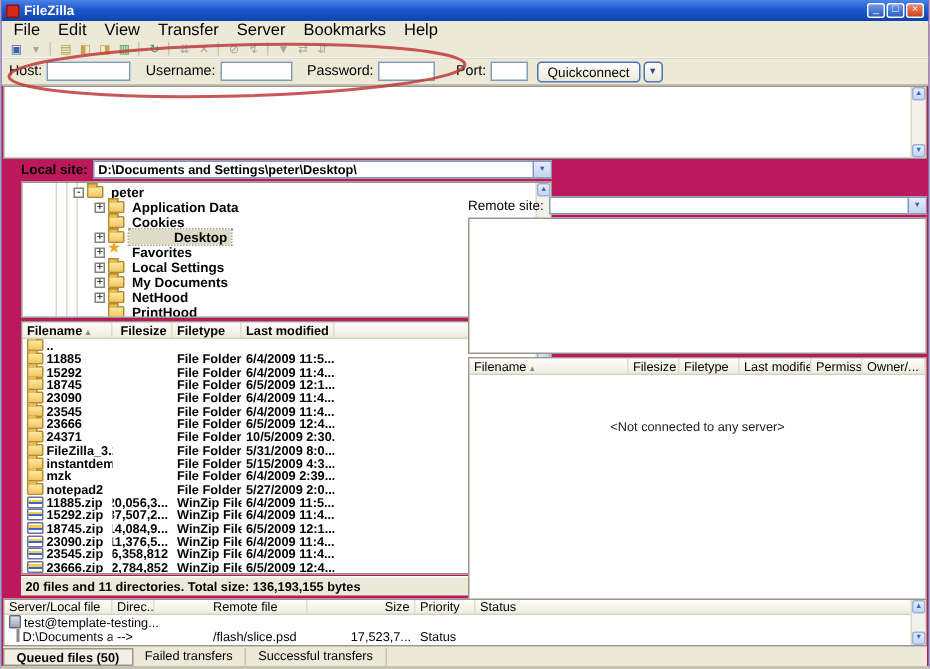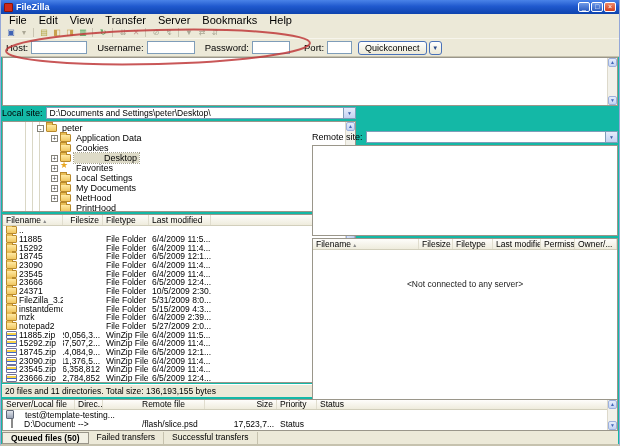--- a/index.html
+++ b/index.html
@@ -1,17 +1,17 @@
 <!DOCTYPE html>
 <html><head>
 <meta charset="utf-8">
 <style>
   html,body{margin:0;padding:0;background:#fff;}
   *{box-sizing:border-box;}
-  .window{position:relative;width:620px;height:446px;background:#14b8a6;
+  .window{position:relative;width:620px;height:446px;background:#be185d;
     font-family:"Liberation Sans",sans-serif;font-size:10px;color:#000;overflow:hidden;
     border-left:1px solid #95a8d8;border-right:1px solid #95a8d8;border-bottom:2px solid #c6c2ae;}
   
   .titlebar{position:absolute;top:0;left:0;right:0;height:14px;display:flex;align-items:center;gap:3px;
     padding:0 3px;background:linear-gradient(180deg,#4a83e8 0%,#2059ce 45%,#0d43ae 100%);}
   .app-icon{width:9px;height:9px;background:#cf2a1b;border:1px solid #8c1408;border-radius:1px;flex:0 0 auto;}
   .title{color:#fff;font-weight:bold;font-size:9px;line-height:14px;flex:1;}
   .winbtns{display:flex;gap:1px;}
   .wbtn{width:12px;height:10px;border:1px solid #fff;border-radius:2px;color:#fff;font-size:7px;
     line-height:8px;text-align:center;background:linear-gradient(180deg,#6f9ae8,#2c5cc0);}
@@ -45,21 +45,21 @@
   .vscroll{position:absolute;top:0;bottom:0;right:0;width:10px;background:#f2f1ea;border-left:1px solid #ddd9cb;}
   .sb-btn{position:absolute;left:0;width:9px;height:9px;background:linear-gradient(180deg,#e7eefb,#c3d3f3);
     border:1px solid #9cb0dd;border-radius:2px;font-size:5px;line-height:7px;text-align:center;color:#4466bb;}
   .sb-up{top:0;} .sb-down{bottom:0;}
   .sb-thumb{position:absolute;left:0;width:9px;background:linear-gradient(90deg,#dbe6fa,#bccef0);
     border:1px solid #9cb0dd;border-radius:2px;}
   
   .log{position:absolute;top:57px;left:1px;right:1px;height:49px;background:#fff;border:1px solid #9a968a;}
   
   .panes{position:absolute;top:106px;left:1px;right:1px;height:292px;}
-  .pane-left{position:absolute;left:0;top:0;width:354px;height:100%;}
+  .pane-left{position:absolute;left:12px;top:0;width:354px;height:100%;font-weight:bold;}
   .pane-right{position:absolute;left:310px;right:0;top:0;height:100%;margin-top:24px;}
   .site-row{position:absolute;top:0;left:0;right:0;height:13px;display:flex;align-items:center;gap:3px;font-size:9px;}
   .combo{flex:1;height:12px;border:1px solid #7f9db9;background:#fff;position:relative;
     font-size:8.5px;line-height:11px;padding:0 14px 0 3px;white-space:nowrap;overflow:hidden;}
   .combo-btn{position:absolute;right:0;top:0;width:12px;height:100%;border-left:1px solid #7f9db9;
     background:linear-gradient(180deg,#e6ecfb,#c4d3f2);font-size:5px;line-height:10px;text-align:center;color:#3a5da8;}
   .tree-panel{position:absolute;top:15px;left:0;right:0;height:91px;background:#fff;border:1px solid #9a968a;overflow:hidden;
     background-image:linear-gradient(#dad7c6,#dad7c6),linear-gradient(#dad7c6,#dad7c6),linear-gradient(#dad7c6,#dad7c6);
     background-size:1px 100%,1px 100%,1px 100%;background-position:22px 0,29px 0,36px 0;background-repeat:no-repeat;}
   .tree-rows{position:absolute;top:1px;left:0;right:10px;}
@@ -90,21 +90,21 @@
   .ficon{flex:0 0 auto;width:11px;height:8px;position:relative;}
   .not-connected{position:absolute;top:40px;left:0;right:0;text-align:center;font-size:8.5px;color:#222;}
   .pane-status{position:absolute;top:278px;left:0;right:0;height:13px;display:flex;align-items:center;
     padding:0 3px;font-size:8.5px;background:#ece9d8;border-top:1px solid #fff;white-space:nowrap;overflow:hidden;}
   
   .queue{position:absolute;top:399px;left:1px;right:1px;height:45px;}
   .q-list{position:absolute;top:0;left:0;right:0;height:32px;background:#fff;border:1px solid #9a968a;overflow:hidden;}
   .qhead{display:flex;height:10px;background:linear-gradient(180deg,#fefdfb,#efecdd);border-bottom:1px solid #d2cfbc;font-size:8.5px;}
   .qh{padding:0 3px;line-height:9px;border-right:1px solid #e0ddce;white-space:nowrap;overflow:hidden;flex:0 0 auto;}
   .qrow{display:flex;height:9px;align-items:center;font-size:8.5px;white-space:nowrap;}
-  .qc{padding:0 3px;overflow:hidden;flex:0 0 auto;display:flex;align-items:center;gap:11px;}
+  .qc{padding:0 3px;overflow:hidden;flex:0 0 auto;display:flex;align-items:center;gap:2px;}
   .qc1{width:72px;} .qc2{width:28px;} .qc3{width:66px;margin-left:36px;} .qc4{width:72px;} .qc5{width:40px;} .qc6{flex:1 1 auto;}
   .ic-server{width:8px;height:9px;background:linear-gradient(180deg,#dfe3ea,#9aa3b5);border:1px solid #5f6878;border-radius:1px;}
   .ic-file{width:7px;height:9px;background:#fff;border:1px solid #8a8a8a;}
   .q-tabs{position:absolute;top:32px;left:0;right:0;height:13px;display:flex;align-items:flex-start;
     padding-top:1px;background:#ece9d8;font-size:8.5px;}
   .q-tab{padding:0 8px;line-height:11px;height:12px;border-right:1px solid #c6c2ae;white-space:nowrap;}
   .q-tab.active{font-weight:bold;border:1px solid #9a968a;background:#f2f0e4;}
 </style>
 </head>
 <body>

